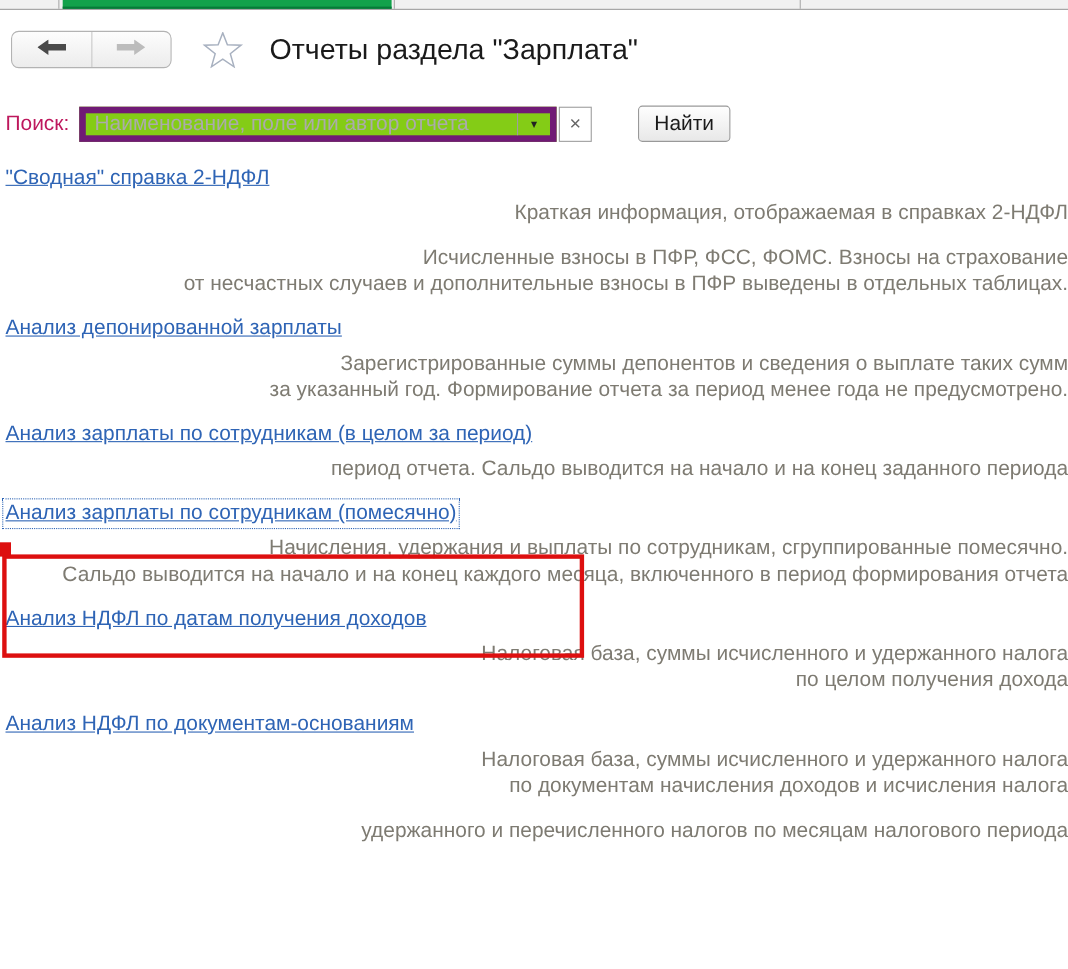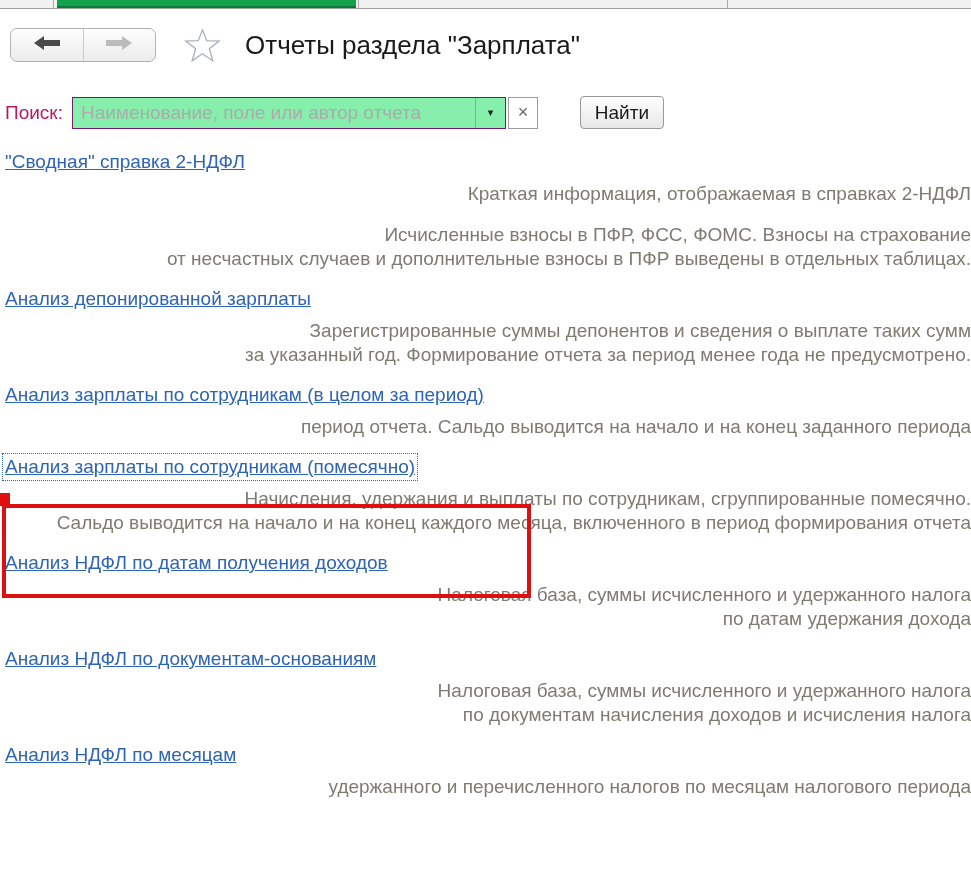--- a/index.html
+++ b/index.html
@@ -18,21 +18,21 @@
   .nav-group { display:flex; width:146px; height:34px; border:1px solid #b3b3b3; border-radius:7px;
     background:linear-gradient(#fdfdfd,#ececec); overflow:hidden; box-sizing:border-box; }
   .nav-btn { flex:1; display:flex; align-items:center; justify-content:center; cursor:pointer; }
   .nav-btn.back { border-right:1px solid #c9c9c9; }
   .star-wrap { margin-left:28px; display:flex; align-items:center; cursor:pointer; }
   .page-title { margin-left:24px; font-size:26px; color:#1a1a1a; white-space:nowrap; }
   
   .search-row { display:flex; align-items:center; margin:33px 0 0 5px; height:33px; }
   .search-label { font-size:19px; color:#be185d; margin-right:9px; }
   .search-box { display:flex; width:434px; height:32px; box-sizing:border-box;
-    border:1px solid #701a75; background:#86efac; }
+    border:6px solid #701a75; background:#84cc16; }
   .search-input { border:none; outline:none; flex:1; min-width:0; font-size:19px; padding:0 8px;
     color:#333; font-family:"Liberation Sans", sans-serif; background:transparent; }
   .search-input::placeholder { color:#ababab; opacity:1; }
   .dd-btn { width:29px; border-left:1px solid #9e9e9e; display:flex; align-items:center;
     justify-content:center; font-size:11px; color:#222; cursor:pointer; }
   .clear-btn { width:30px; height:32px; box-sizing:border-box; border:1px solid #9e9e9e;
     margin-left:2px; display:flex; align-items:center; justify-content:center;
     font-size:18px; color:#666; background:#fff; cursor:pointer; }
   .find-btn { margin-left:42px; width:84px; height:33px; box-sizing:border-box;
     border:1px solid #999; border-radius:4px; background:linear-gradient(#fefefe,#e8e8e8);
@@ -113,25 +113,25 @@
       </div></div>
     <div class="report-item"><a class="report-link">Анализ зарплаты по сотрудникам (в целом за период)</a><div class="report-desc">
         <div>период отчета. Сальдо выводится на начало и на конец заданного периода</div>
       </div></div>
     <div class="report-item"><a class="report-link focused">Анализ зарплаты по сотрудникам (помесячно)</a><div class="report-desc">
         <div>Начисления, удержания и выплаты по сотрудникам, сгруппированные помесячно.</div>
         <div>Сальдо выводится на начало и на конец каждого месяца, включенного в период формирования отчета</div>
       </div></div>
     <div class="report-item"><a class="report-link">Анализ НДФЛ по датам получения доходов</a><div class="report-desc">
         <div>Налоговая база, суммы исчисленного и удержанного налога</div>
-        <div>по датам удержания дохода</div>
+        <div>по целом получения дохода</div>
       </div></div>
     <div class="report-item"><a class="report-link">Анализ НДФЛ по документам-основаниям</a><div class="report-desc">
         <div>Налоговая база, суммы исчисленного и удержанного налога</div>
         <div>по документам начисления доходов и исчисления налога</div>
       </div></div>
-    <div class="report-item"><a class="report-link">Анализ НДФЛ по месяцам</a><div class="report-desc">
+    <div class="report-item"><div class="report-desc">
         <div>удержанного и перечисленного налогов по месяцам налогового периода</div>
       </div></div>
   </div>
 
 <div class="ann-rect" style="border-color: rgb(221, 15, 15);"></div>
 <div class="ann-dot" style="background: rgb(221, 15, 15);"></div>
 
 </body></html>

